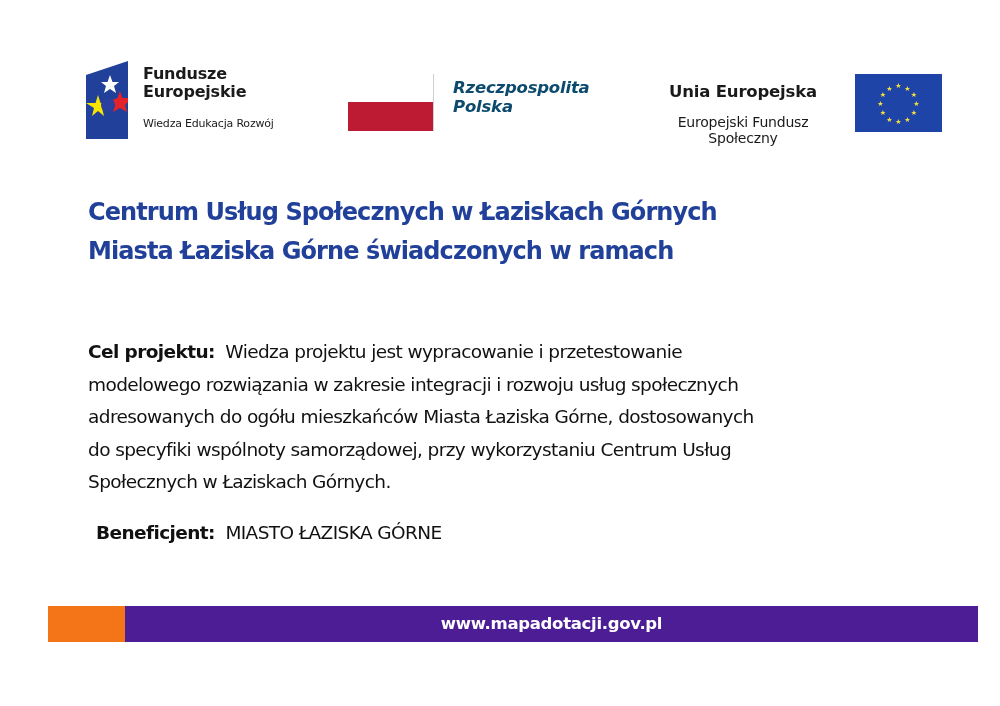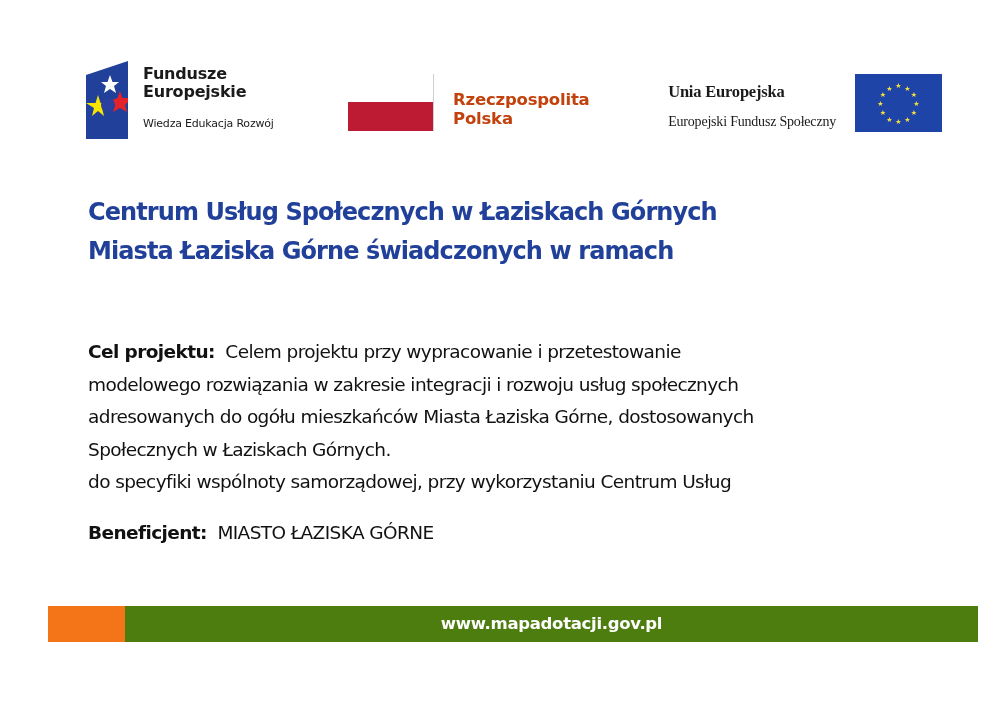--- a/index.html
+++ b/index.html
@@ -62,41 +62,41 @@
     width: 86px;
     height: 57px;
     border-right: 1px solid #d0d0d0;
     box-sizing: border-box;
   }
   .rp-flag .white { height: 28px; background: #ffffff; }
   .rp-flag .red { height: 29px; background: #bd1b33; }
   .rp-text {
     position: absolute;
     left: 105px;
-    top: 16px;
+    top: 4px;
     font-size: 16.5px;
     line-height: 19px;
-    color: #c2410c;
-    font-weight: bold;
-    letter-spacing: -0.2px;
+    color: #0c4a6e;
+    font-weight: bold;
+    letter-spacing: -0.2px;
+    font-style: italic;
   }
   .logo-ue {
     position: absolute;
     left: 650px;
     top: 74px;
     width: 292px;
     height: 58px;
   }
   .ue-text {
     position: absolute;
     right: 106px;
     top: 8px;
-    text-align: left;
+    text-align: center;
     color: #1a1a1a;
-    font-family: Liberation Serif, serif;
   }
   .ue-title {
     font-size: 16.5px;
     font-weight: bold;
     line-height: 20px;
     letter-spacing: -0.2px;
   }
   .ue-sub {
     font-size: 14px;
     line-height: 16px;
@@ -131,36 +131,36 @@
     font-family: "DejaVu Sans", sans-serif;
     font-size: 18.5px;
     line-height: 32.5px;
     letter-spacing: -0.6px;
   }
   .body-text .label {
     font-weight: bold;
   }
   .beneficiary {
     position: absolute;
-    left: 88px;
+    left: 96px;
     top: 517px;
     color: #111111;
     font-family: "DejaVu Sans", sans-serif;
     font-size: 18.5px;
     line-height: 32px;
     letter-spacing: -0.6px;
   }
   .beneficiary .label { font-weight: bold; }
   .footer-bar {
     position: absolute;
     left: 48px;
     top: 606px;
     width: 930px;
     height: 36px;
-    background: #4d7c0f;
+    background: #4c1d95;
   }
   .footer-accent {
     position: absolute;
     left: 0;
     top: 0;
     width: 77px;
     height: 36px;
     background: #f47518;
   }
   .footer-url {
@@ -235,26 +235,26 @@
 </div>
 
 <div class="title">
   <div>Centrum Usług Społecznych w Łaziskach Górnych</div>
   <div>Miasta Łaziska Górne świadczonych w ramach</div>
 </div>
 
 <div class="body-text">
   <div>
     <span class="label">Cel projektu:</span>&nbsp;
-    <span>Celem projektu przy wypracowanie i przetestowanie</span>
+    <span>Wiedza projektu jest wypracowanie i przetestowanie</span>
   </div>
   <div>modelowego rozwiązania w zakresie integracji i rozwoju usług społecznych</div>
   <div>adresowanych do ogółu mieszkańców Miasta Łaziska Górne, dostosowanych</div>
+  <div>do specyfiki wspólnoty samorządowej, przy wykorzystaniu Centrum Usług</div>
   <div>Społecznych w Łaziskach Górnych.</div>
-  <div>do specyfiki wspólnoty samorządowej, przy wykorzystaniu Centrum Usług</div>
 </div>
 
 <div class="beneficiary">
   <span class="label">Beneficjent:</span>&nbsp;
   <span>MIASTO ŁAZISKA GÓRNE</span>
 </div>
 
 <div class="footer-bar">
   <div class="footer-accent"></div>
   <div class="footer-url">www.mapadotacji.gov.pl</div>

